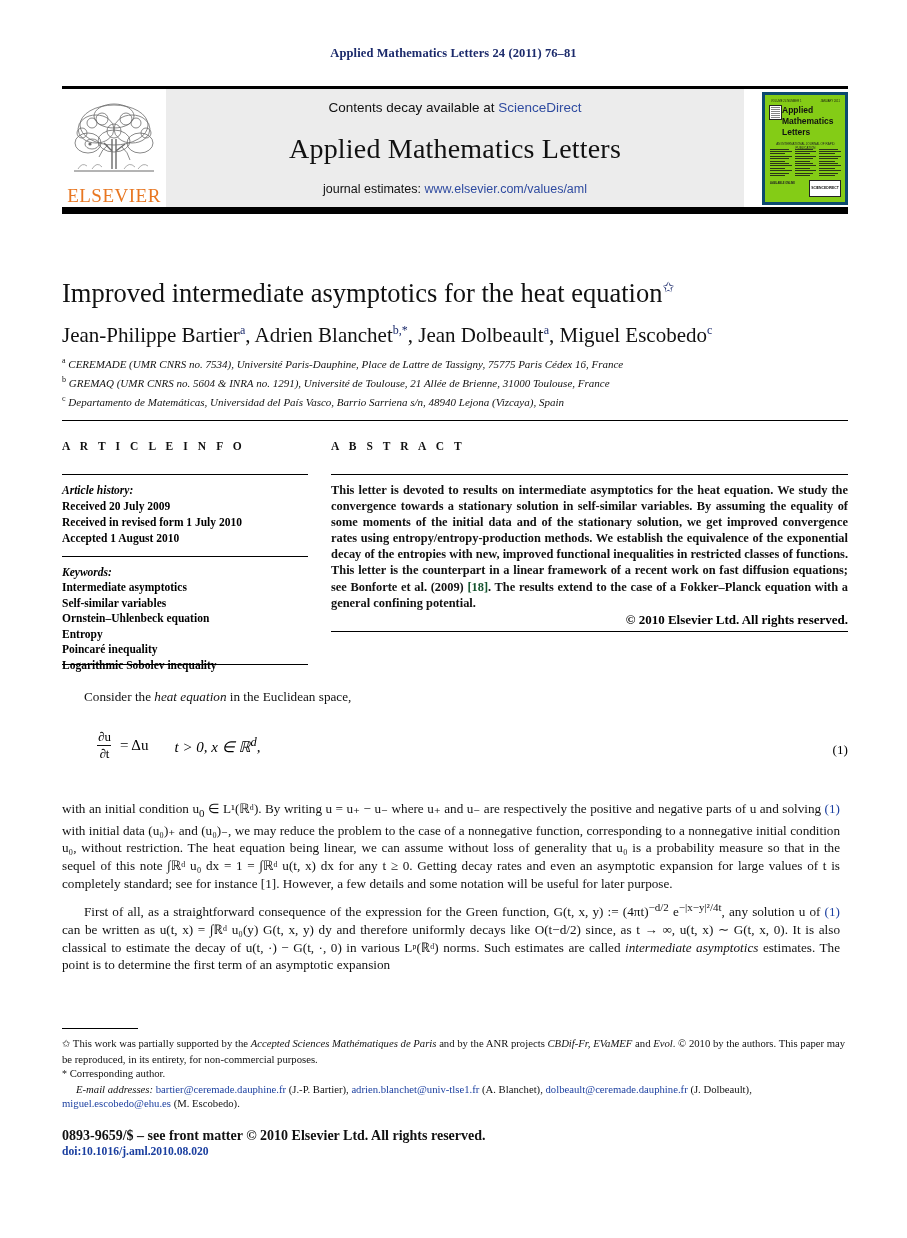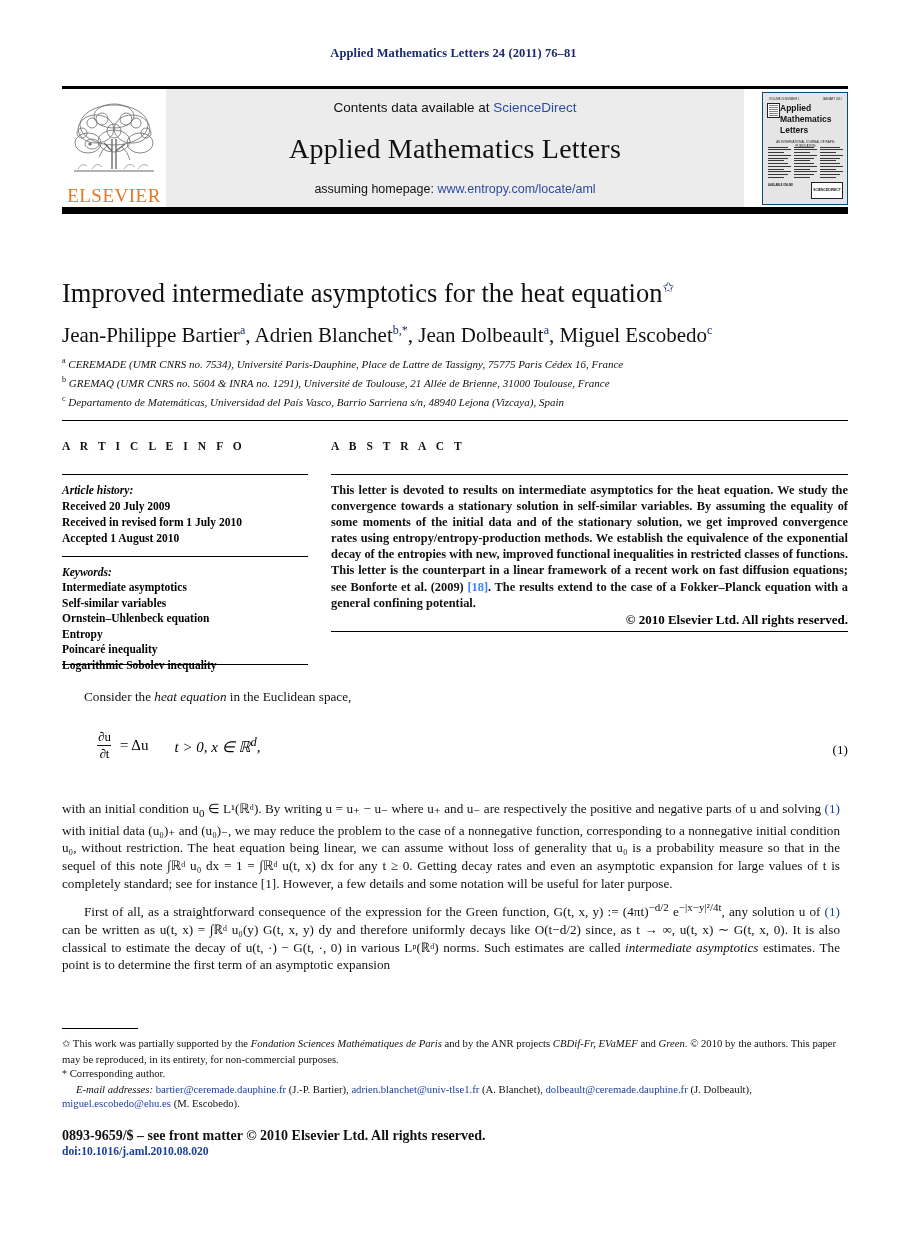--- a/index.html
+++ b/index.html
@@ -101,22 +101,22 @@
   .mast-cover {
     width: 104px;
     background: #ffffff;
     display:flex;
     align-items: center;
     justify-content: center;
   }
   .cover-img {
     width: 86px;
     height: 113px;
-    background: #e5e5e5;
-    border: 1px solid #0c4a6e;
+    background: #84cc16;
+    border: 3px solid #0c4a6e;
     box-sizing: border-box;
     position: relative;
     overflow: hidden;
     margin-left: 18px;
   }
   .cover-topbar {
     position:absolute; left:6px; top:4px; right:5px; height:5px;
     display:flex; justify-content:space-between; align-items:center;
   }
   .cov-tiny { font-size:2.6px; font-family:"Liberation Sans",sans-serif; color:#111; letter-spacing:.1px;}
@@ -247,21 +247,21 @@
     line-height: 15.6px;
     font-weight: bold;
   }
   .abs-text {
     font-size: 12.4px;
     line-height: 16.1px;
     text-align: justify;
     font-weight: bold;
     color: #111;
   }
-  .abs-text .ref { color:#3b82f6; }
+  .abs-text .ref { color:#14532d; }
   .abs-copy {
     font-size: 13px;
     line-height: 17px;
     text-align: right;
     font-weight: bold;
     margin-top: 0px;
   }
   .rule-info-bottom {
     position: absolute;
     left: 62px; top: 664px;
@@ -394,25 +394,25 @@
               <path d="M24 70 q5 -8 10 -2"></path>
             <path d="M56 70 q5 -8 11 -2"></path>
               <path d="M70 70 q5 -7 10 -3"></path>
           </g>
         </svg>
         <div class="elsevier-word">ELSEVIER</div>
       </div>
 
       <div class="mast-center">
         <div class="contents-line">
-          <span>Contents data available at </span><span class="lnk">ScienceDirect</span>
+          <span>Contents decay available at </span><span class="lnk">ScienceDirect</span>
         </div>
         <div class="journal-title">Applied Mathematics Letters</div>
         <div class="homepage-line">
-          <span>assuming homepage: </span><span class="lnk">www.entropy.com/locate/aml</span>
+          <span>journal estimates: </span><span class="lnk">www.elsevier.com/values/aml</span>
         </div>
       </div>
 
       <div class="mast-cover">
         <div class="cover-img">
           <div class="cover-topbar">
             <span class="cov-tiny">VOLUME 24 NUMBER 1</span>
             <span class="cov-tiny">JANUARY 2011</span>
           </div>
           <div class="cover-badge"></div>
@@ -541,21 +541,21 @@
     </div>
 
     <div class="p"><span>with an initial condition u</span><sub>0</sub><span> ∈ L¹(ℝᵈ). By writing u = u₊ − u₋ where u₊ and u₋ are respectively the positive and negative parts of u and solving </span><span class="lnk">(1)</span><span> with initial data (u₀)₊ and (u₀)₋, we may reduce the problem to the case of a nonnegative function, corresponding to a nonnegative initial condition u₀, without restriction. The heat equation being linear, we can assume without loss of generality that u₀ is a probability measure so that in the sequel of this note ∫ℝᵈ u₀ dx = 1 = ∫ℝᵈ u(t, x) dx for any t ≥ 0. Getting decay rates and even an asymptotic expansion for large values of t is completely standard; see for instance [1]. However, a few details and some notation will be useful for later purpose.</span></div>
 
     <div class="p indent"><span>First of all, as a straightforward consequence of the expression for the Green function, G(t, x, y) := (4πt)</span><sup>−d/2</sup><span> e</span><sup>−|x−y|²/4t</sup><span>, any solution u of </span><span class="lnk">(1)</span><span> can be written as u(t, x) = ∫ℝᵈ u₀(y) G(t, x, y) dy and therefore uniformly decays like O(t−d/2) since, as t → ∞, u(t, x) ∼ G(t, x, 0). It is also classical to estimate the decay of u(t, ·) − G(t, ·, 0) in various Lᵖ(ℝᵈ) norms. Such estimates are called </span><i>intermediate asymptotics</i><span> estimates. The point is to determine the first term of an asymptotic expansion</span></div>
   </div>
 
   <div class="fn-rule"></div>
   <div class="footnotes">
     <div class="fn">
-      <span class="sym">✩</span><span> This work was partially supported by the </span><span class="it">Fondation Sciences Mathématiques de Paris</span><span> and by the ANR projects </span><span class="it">CBDif-Fr, EVaMEF</span><span> and </span><span class="it">Green</span><span>. © 2010 by the authors. This paper may be reproduced, in its entirety, for non-commercial purposes.</span>
+      <span class="sym">✩</span><span> This work was partially supported by the </span><span class="it">Accepted Sciences Mathématiques de Paris</span><span> and by the ANR projects </span><span class="it">CBDif-Fr, EVaMEF</span><span> and </span><span class="it">Evol</span><span>. © 2010 by the authors. This paper may be reproduced, in its entirety, for non-commercial purposes.</span>
     </div>
     <div class="fn">
       <span class="sym">*</span><span> Corresponding author.</span>
     </div>
     <div class="fn fn-indent">
       <span class="it">E-mail addresses:</span>
       <span class="em">bartier@ceremade.dauphine.fr</span><span> (J.-P. Bartier), </span><span class="em">adrien.blanchet@univ-tlse1.fr</span><span> (A. Blanchet), </span><span class="em">dolbeault@ceremade.dauphine.fr</span><span> (J. Dolbeault), </span><span class="em">miguel.escobedo@ehu.es</span><span> (M. Escobedo).</span>
     </div>
   </div>
 

